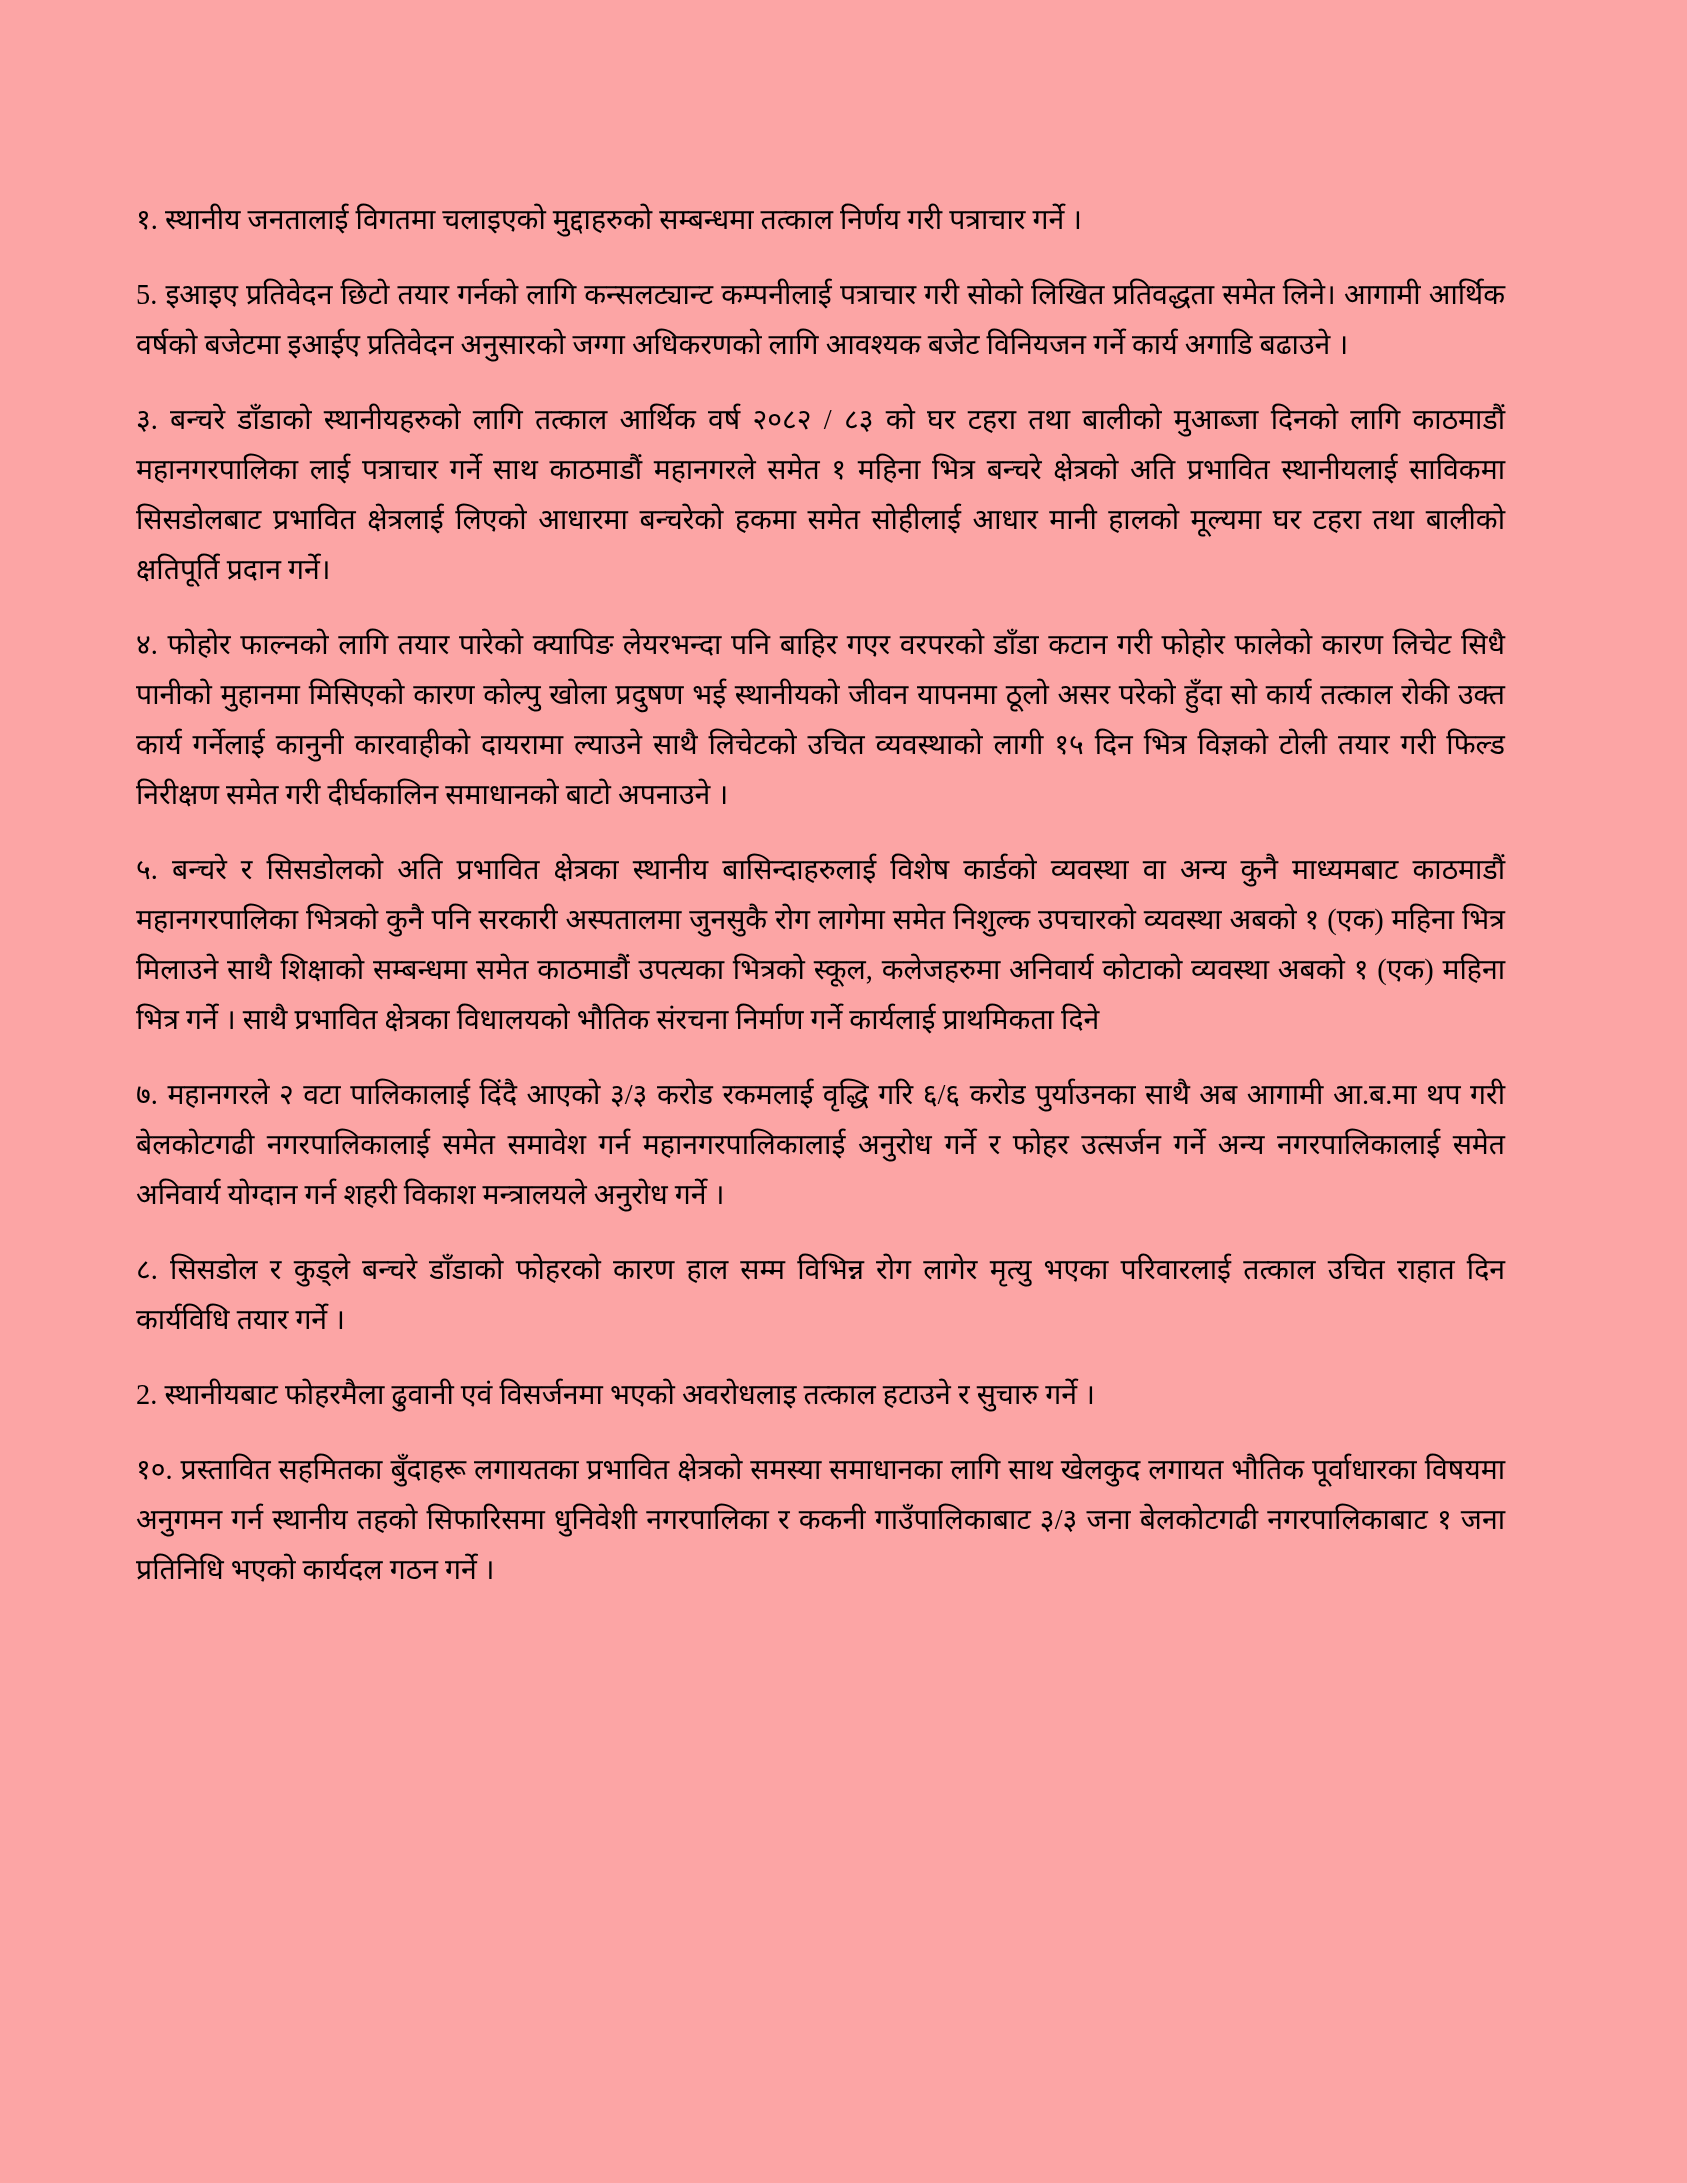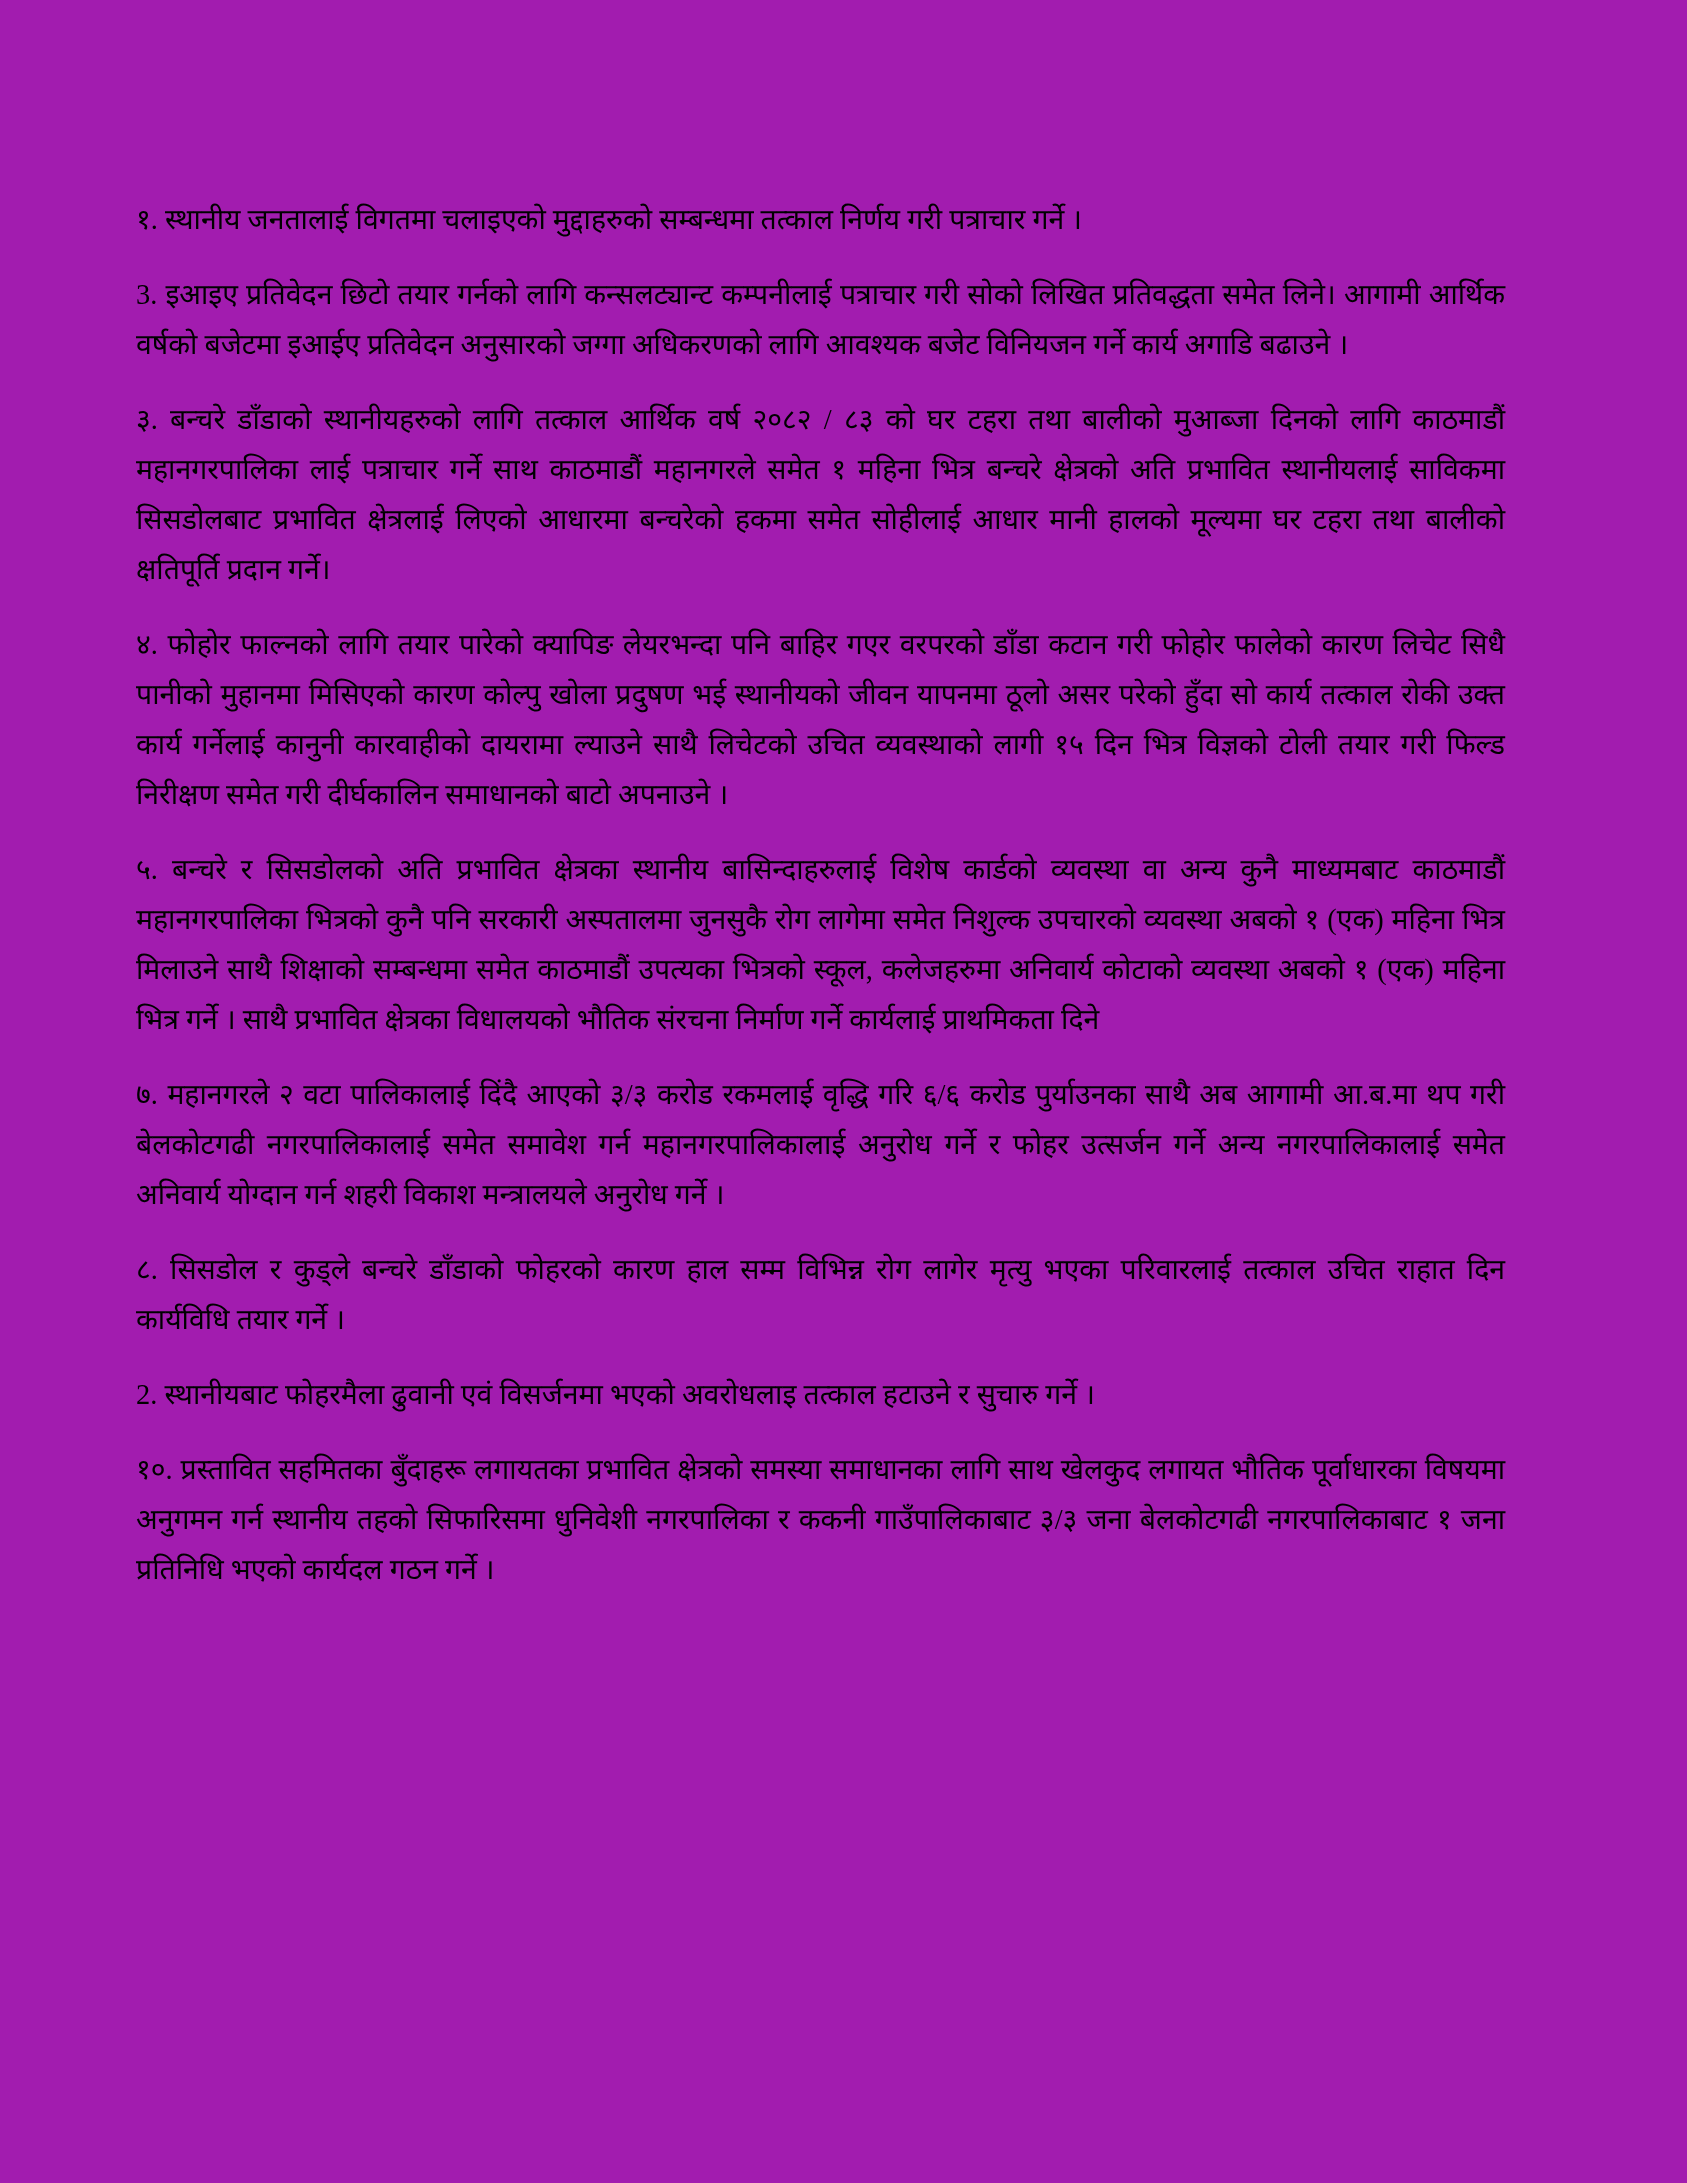--- a/index.html
+++ b/index.html
@@ -4,21 +4,21 @@
 <style>
   html, body {
     margin: 0;
     padding: 0;
     background: #ffffff;
   }
   .page {
     position: relative;
     width: 1687px;
     height: 2183px;
-    background: #a21caf;
+    background: #fca5a5;
     box-sizing: border-box;
     padding: 195px 182px 132px 136px;
     overflow: hidden;
   }
   .doc {
     font-family: "Liberation Serif", "DejaVu Serif", serif;
     font-size: 28.4px;
     line-height: 50px;
     color: #000000;
     text-align: justify;
@@ -28,21 +28,21 @@
   }
 </style>
 </head>
 <body>
 
 <div class="page">
   <div class="doc">
 
       <p class="para"><span>१. स्थानीय जनतालाई विगतमा चलाइएको मुद्दाहरुको सम्बन्धमा तत्काल निर्णय गरी पत्राचार गर्ने ।</span></p>
 
-      <p class="para"><span>3. इआइए प्रतिवेदन छिटो तयार गर्नको लागि कन्सलट्यान्ट कम्पनीलाई पत्राचार गरी सोको लिखित प्रतिवद्धता समेत लिने। आगामी आर्थिक वर्षको बजेटमा इआईए प्रतिवेदन अनुसारको जग्गा अधिकरणको लागि आवश्यक बजेट विनियजन गर्ने कार्य अगाडि बढाउने ।</span></p>
+      <p class="para"><span>5. इआइए प्रतिवेदन छिटो तयार गर्नको लागि कन्सलट्यान्ट कम्पनीलाई पत्राचार गरी सोको लिखित प्रतिवद्धता समेत लिने। आगामी आर्थिक वर्षको बजेटमा इआईए प्रतिवेदन अनुसारको जग्गा अधिकरणको लागि आवश्यक बजेट विनियजन गर्ने कार्य अगाडि बढाउने ।</span></p>
 
       <p class="para"><span>३. बन्चरे डाँडाको स्थानीयहरुको लागि तत्काल आर्थिक वर्ष २०८२ / ८३ को घर टहरा तथा बालीको मुआब्जा दिनको लागि काठमाडौं महानगरपालिका लाई पत्राचार गर्ने साथ काठमाडौं महानगरले समेत १ महिना भित्र बन्चरे क्षेत्रको अति प्रभावित स्थानीयलाई साविकमा सिसडोलबाट प्रभावित क्षेत्रलाई लिएको आधारमा बन्चरेको हकमा समेत सोहीलाई आधार मानी हालको मूल्यमा घर टहरा तथा बालीको क्षतिपूर्ति प्रदान गर्ने।</span></p>
 
       <p class="para"><span>४. फोहोर फाल्नको लागि तयार पारेको क्यापिङ लेयरभन्दा पनि बाहिर गएर वरपरको डाँडा कटान गरी फोहोर फालेको कारण लिचेट सिधै पानीको मुहानमा मिसिएको कारण कोल्पु खोला प्रदुषण भई स्थानीयको जीवन यापनमा ठूलो असर परेको हुँदा सो कार्य तत्काल रोकी उक्त कार्य गर्नेलाई कानुनी कारवाहीको दायरामा ल्याउने साथै लिचेटको उचित व्यवस्थाको लागी १५ दिन भित्र विज्ञको टोली तयार गरी फिल्ड निरीक्षण समेत गरी दीर्घकालिन समाधानको बाटो अपनाउने ।</span></p>
 
       <p class="para"><span>५. बन्चरे र सिसडोलको अति प्रभावित क्षेत्रका स्थानीय बासिन्दाहरुलाई विशेष कार्डको व्यवस्था वा अन्य कुनै माध्यमबाट काठमाडौं महानगरपालिका भित्रको कुनै पनि सरकारी अस्पतालमा जुनसुकै रोग लागेमा समेत निशुल्क उपचारको व्यवस्था अबको १ (एक) महिना भित्र मिलाउने साथै शिक्षाको सम्बन्धमा समेत काठमाडौं उपत्यका भित्रको स्कूल, कलेजहरुमा अनिवार्य कोटाको व्यवस्था अबको १ (एक) महिना भित्र गर्ने । साथै प्रभावित क्षेत्रका विधालयको भौतिक संरचना निर्माण गर्ने कार्यलाई प्राथमिकता दिने</span></p>
 
 
       <p class="para"><span>७. महानगरले २ वटा पालिकालाई दिंदै आएको ३/३ करोड रकमलाई वृद्धि गरि ६/६ करोड पुर्याउनका साथै अब आगामी आ.ब.मा थप गरी बेलकोटगढी नगरपालिकालाई समेत समावेश गर्न महानगरपालिकालाई अनुरोध गर्ने र फोहर उत्सर्जन गर्ने अन्य नगरपालिकालाई समेत अनिवार्य योग्दान गर्न शहरी विकाश मन्त्रालयले अनुरोध गर्ने ।</span></p>
 

